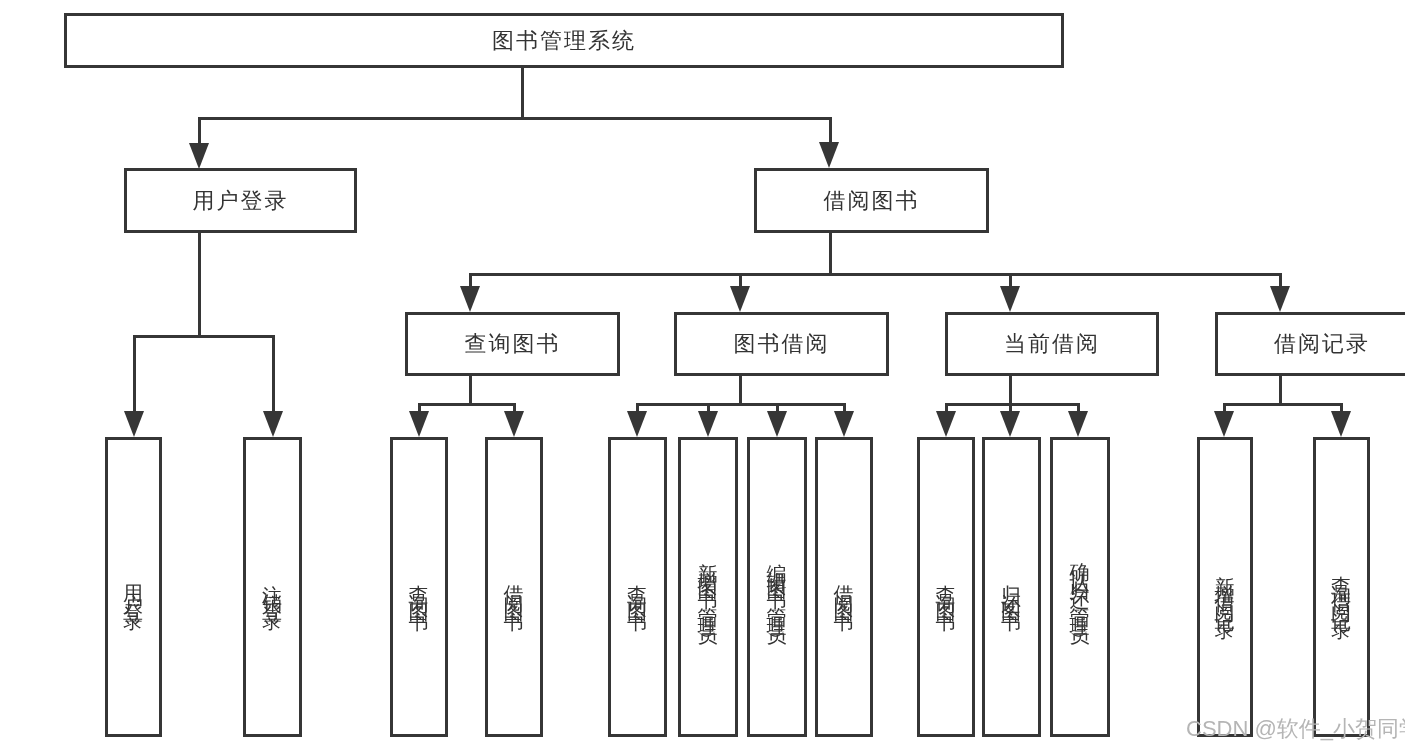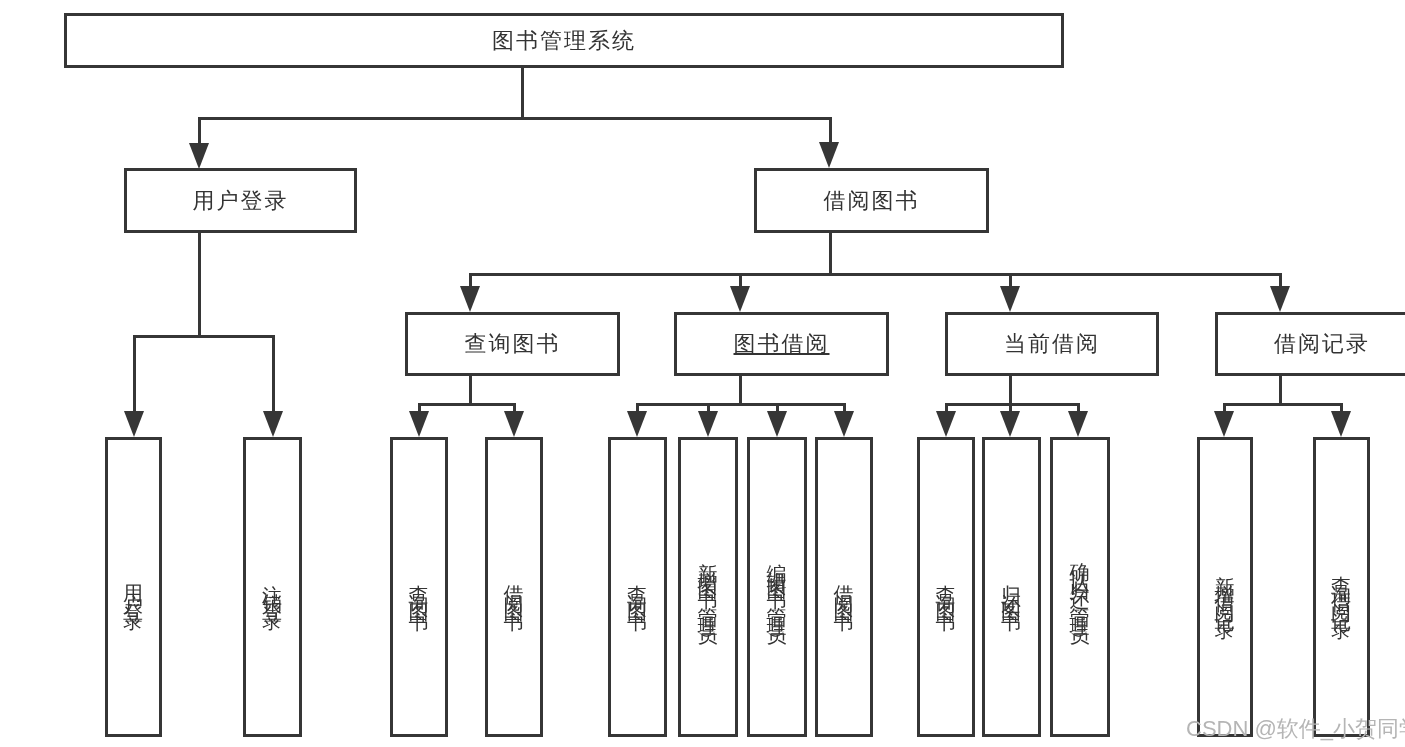--- a/index.html
+++ b/index.html
@@ -65,21 +65,21 @@
   <div class="line" style="left:739px;top:273px;width:3px;height:18px;"></div>
   <div class="arrow" style="left:730px;top:286px;"></div>
   <div class="line" style="left:1009px;top:273px;width:3px;height:18px;"></div>
   <div class="arrow" style="left:1000px;top:286px;"></div>
   <div class="line" style="left:1279px;top:273px;width:3px;height:18px;"></div>
   <div class="arrow" style="left:1270px;top:286px;"></div>
 
   <div class="box hbox" style="left:363px;top:312px;width:215px;height:64px;">
     <span>查询图书</span>
   </div>
-  <div class="box hbox" style="left:632px;top:312px;width:215px;height:64px;text-decoration:underline;">
+  <div class="box hbox" style="left:632px;top:312px;width:215px;height:64px;">
     <span>图书借阅</span>
   </div>
   <div class="box hbox" style="left:903px;top:312px;width:214px;height:64px;">
     <span>当前借阅</span>
   </div>
   <div class="box hbox" style="left:1173px;top:312px;width:214px;height:64px;">
     <span>借阅记录</span>
   </div>
 
   <div class="line" style="left:469px;top:376px;width:3px;height:29px;"></div>

